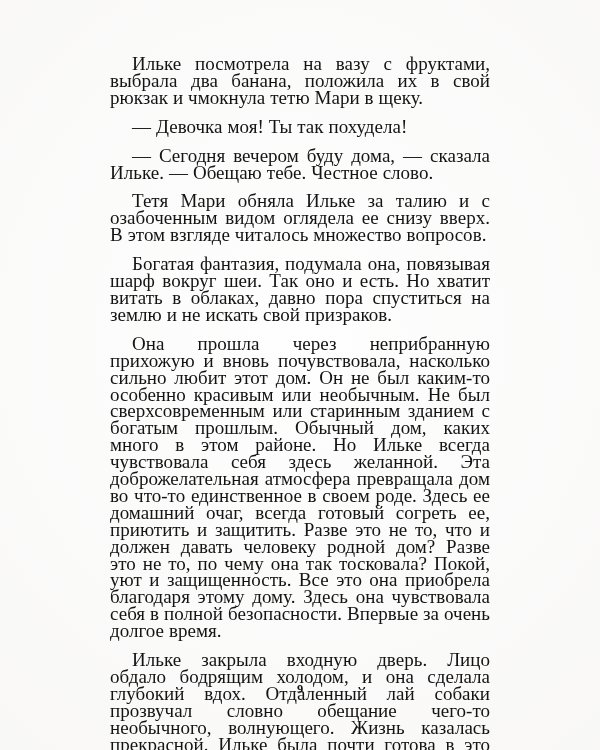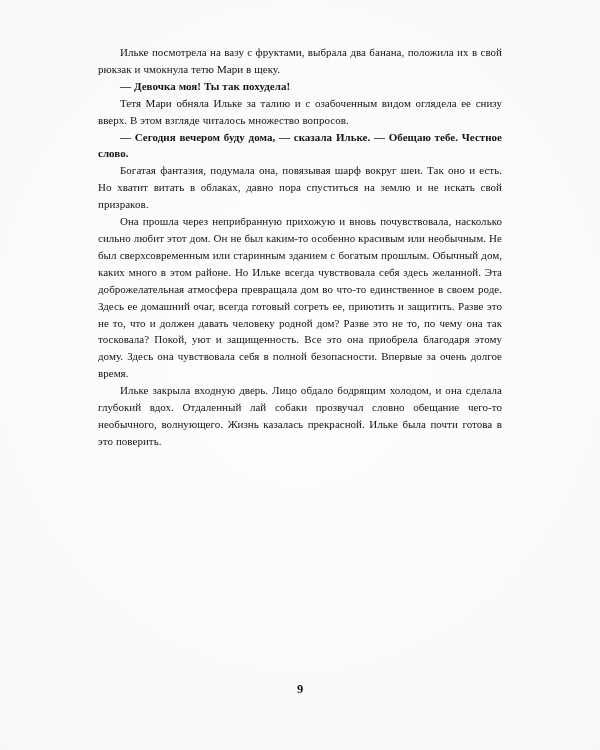--- a/index.html
+++ b/index.html
@@ -32,35 +32,34 @@
   }
 
   #text-block {
     position: absolute;
     left: 98px;
     top: 44px;
     width: 404px;
   }
 
   p.para {
-    margin: 0;
+    margin: 12px;
     text-align: justify;
     text-justify: inter-word;
-    font-size: 11px;
+    font-size: 19px;
     line-height: 16.9px;
     color: #141414;
     text-indent: 22px;
     hyphens: manual;
     letter-spacing: 0.02px;
     word-spacing: 0.2px;
   }
 
   p.para.dialogue {
     text-indent: 22px;
-    font-weight: bold;
   }
 
   .section-gap {
     height: 34px;
   }
 
   #page-number {
     position: absolute;
     left: 0;
     right: 0;
@@ -75,22 +74,22 @@
 </head>
 <body>
 
 <div id="page">
 
   <div id="text-block">
 
     <div>
       <p class="para">Ильке посмотрела на вазу с фруктами, выбрала два банана, положила их в свой рюкзак и чмокнула тетю Мари в щеку.</p>
       <p class="para dialogue">— Девочка моя! Ты так похудела!</p>
+      <p class="para dialogue">— Сегодня вечером буду дома, — сказала Ильке. — Обещаю тебе. Честное слово.</p>
       <p class="para">Тетя Мари обняла Ильке за талию и с озабоченным видом оглядела ее снизу вверх. В этом взгляде читалось множество вопросов.</p>
-      <p class="para dialogue">— Сегодня вечером буду дома, — сказала Ильке. — Обещаю тебе. Честное слово.</p>
       <p class="para">Богатая фантазия, подумала она, повязывая шарф вокруг шеи. Так оно и есть. Но хватит витать в облаках, давно пора спуститься на землю и не искать свой призраков.</p>
       <p class="para">Она прошла через неприбранную прихожую и вновь почувствовала, насколько сильно любит этот дом. Он не был каким-то особенно красивым или необычным. Не был сверхсовременным или старинным зданием с богатым прошлым. Обычный дом, каких много в этом районе. Но Ильке всегда чувствовала себя здесь желанной. Эта доброжелательная атмосфера превращала дом во что-то единственное в своем роде. Здесь ее домашний очаг, всегда готовый согреть ее, приютить и защитить. Разве это не то, что и должен давать человеку родной дом? Разве это не то, по чему она так тосковала? Покой, уют и защищенность. Все это она приобрела благодаря этому дому. Здесь она чувствовала себя в полной безопасности. Впервые за очень долгое время.</p>
       <p class="para">Ильке закрыла входную дверь. Лицо обдало бодрящим холодом, и она сделала глубокий вдох. Отдаленный лай собаки прозвучал словно обещание чего-то необычного, волнующего. Жизнь казалась прекрасной. Ильке была почти готова в это поверить.</p>
     </div>
 
     <div class="section-gap"></div>
 
 
   </div>
 

